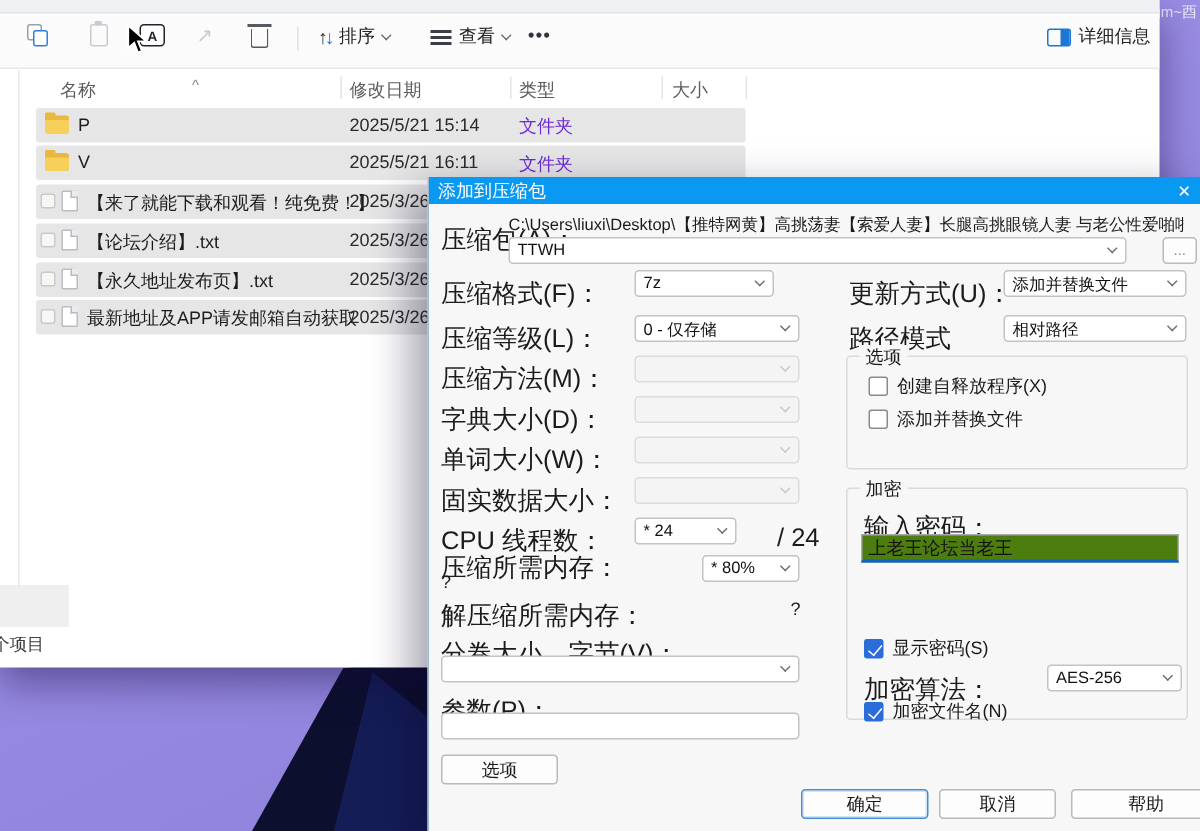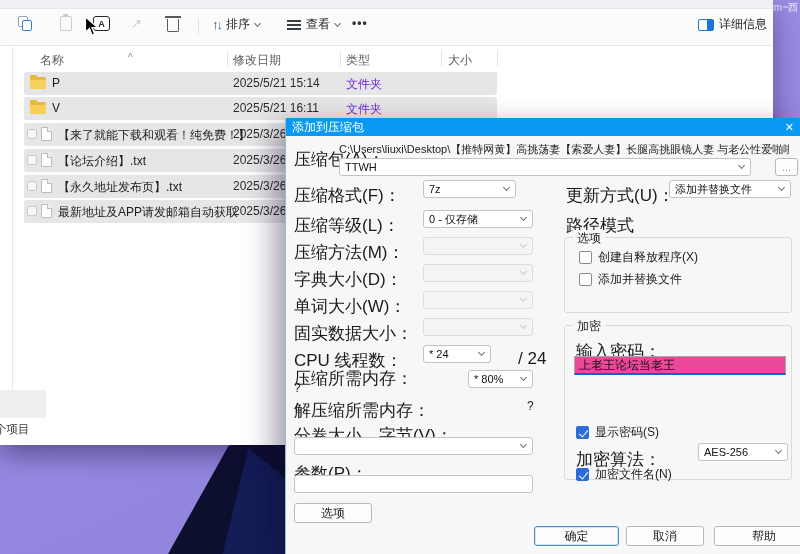--- a/index.html
+++ b/index.html
@@ -83,21 +83,21 @@
   .btn { position:absolute; height:20px; background:#fdfdfd; border:1px solid #b9b9b9; border-radius:3px;
          font-size:12px; color:#1b1b1b; display:flex; align-items:center; justify-content:center; }
   .btn.focus { border:1px solid #4a8bd0; box-shadow:inset 0 0 0 1px #cfe4f7; }
   .grp { position:absolute; border:1px solid #dadada; border-radius:3px; }
   .grp .gtitle { position:absolute; left:8px; top:-8px; background:#f7f7f7; padding:0 4px; font-size:12px; color:#1b1b1b; }
   .cb { position:absolute; display:flex; align-items:center; gap:6px; font-size:12px; color:#1b1b1b; white-space:nowrap; }
   .cb .box { width:13px; height:13px; border:1px solid #8a8a8a; border-radius:2px; background:#fff; flex:0 0 auto; }
   .cb.on .box { background:#2b6cd9; border-color:#2b6cd9; position:relative; }
   .cb.on .box::after { content:""; position:absolute; left:4px; top:1px; width:4px; height:8px;
                        border-right:1.6px solid #fff; border-bottom:1.6px solid #fff; transform:rotate(40deg); }
-  .pwd { position:absolute; left:288px; top:238px; width:212px; height:19px; background:#ec4899;
+  .pwd { position:absolute; left:288px; top:238px; width:212px; height:19px; background:#4d7c0f;
          border:1px solid #a9a9a9; border-bottom:2px solid #0b63ce; font-size:12px; padding:0 4px; color:#111;
          display:flex; align-items:center; }
   .q { position:absolute; font-size:12px; color:#1b1b1b; }
 </style>
 </head>
 <body>
 
 <div class="desk-dark"></div>
 <div class="desk-blue"></div>
 <div class="desk-text">gm~酉</div>
@@ -281,20 +281,24 @@
 
   <div class="btn" style="left:8px;top:385px;width:78px">选项</div>
 
   <div class="lbl" style="left:280px;top:66px">更新方式(U)：</div>
   <div class="combo" style="left:383px;top:62px;width:122px">
     <span class="val">添加并替换文件</span>
       <span class="chev"></span>
     </div>
 
   <div class="lbl" style="left:280px;top:96px">路径模式</div>
+  <div class="combo" style="left:383px;top:92px;width:122px">
+    <span class="val">相对路径</span>
+      <span class="chev"></span>
+    </div>
 
   <div class="grp" style="left:278px;top:119px;width:228px;height:76px">
     <span class="gtitle">选项</span>
   </div>
   <div class="cb" style="left:293px;top:131px">
     <span class="box"></span>
     <span>创建自释放程序(X)</span>
     </div>
   <div class="cb" style="left:293px;top:153px">
     <span class="box"></span>

